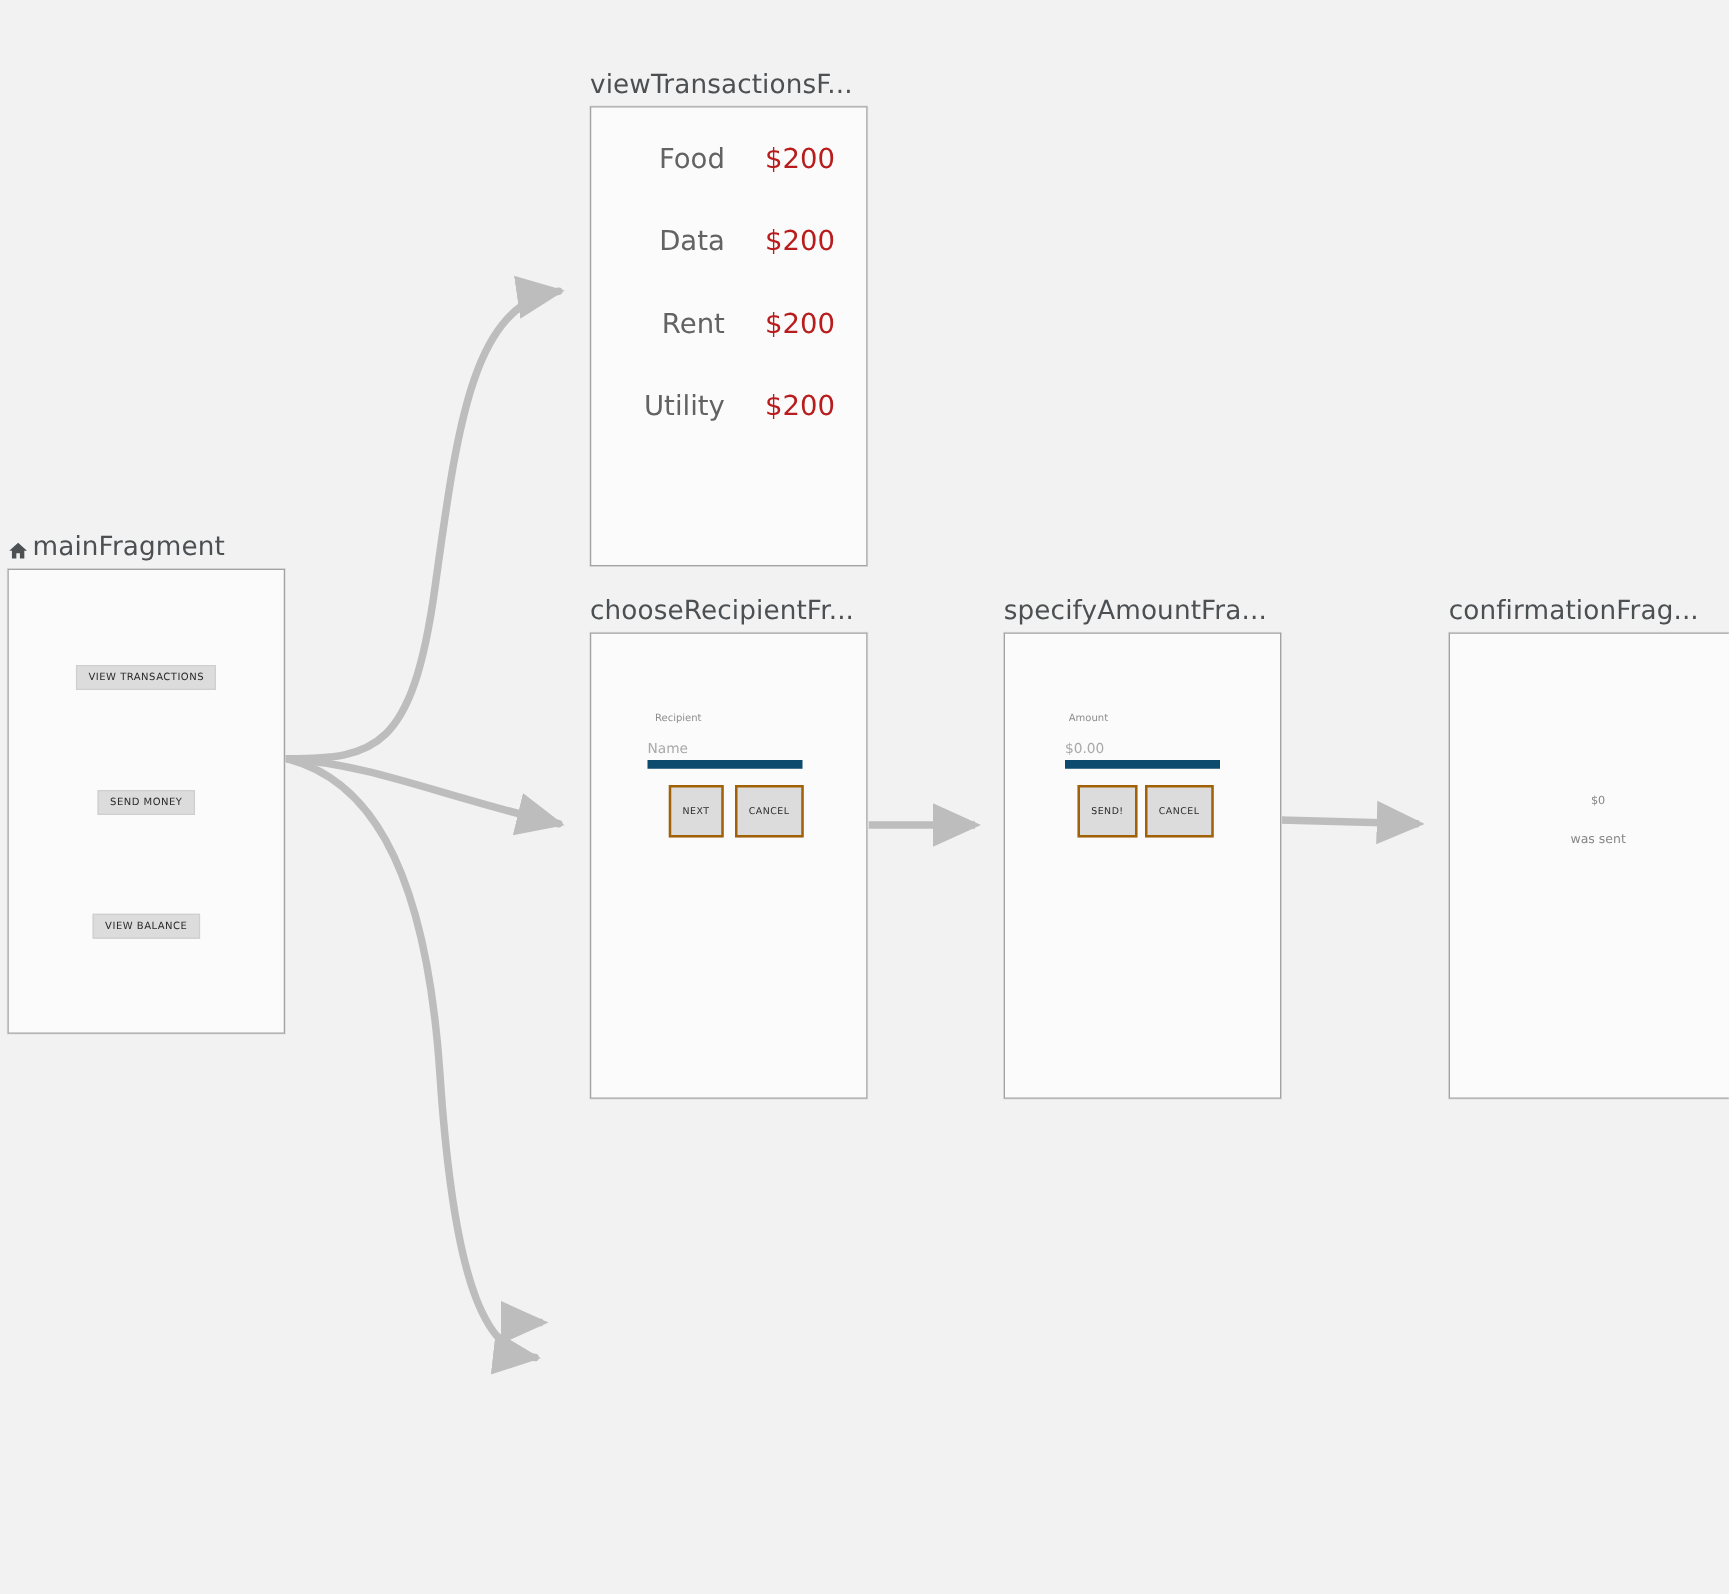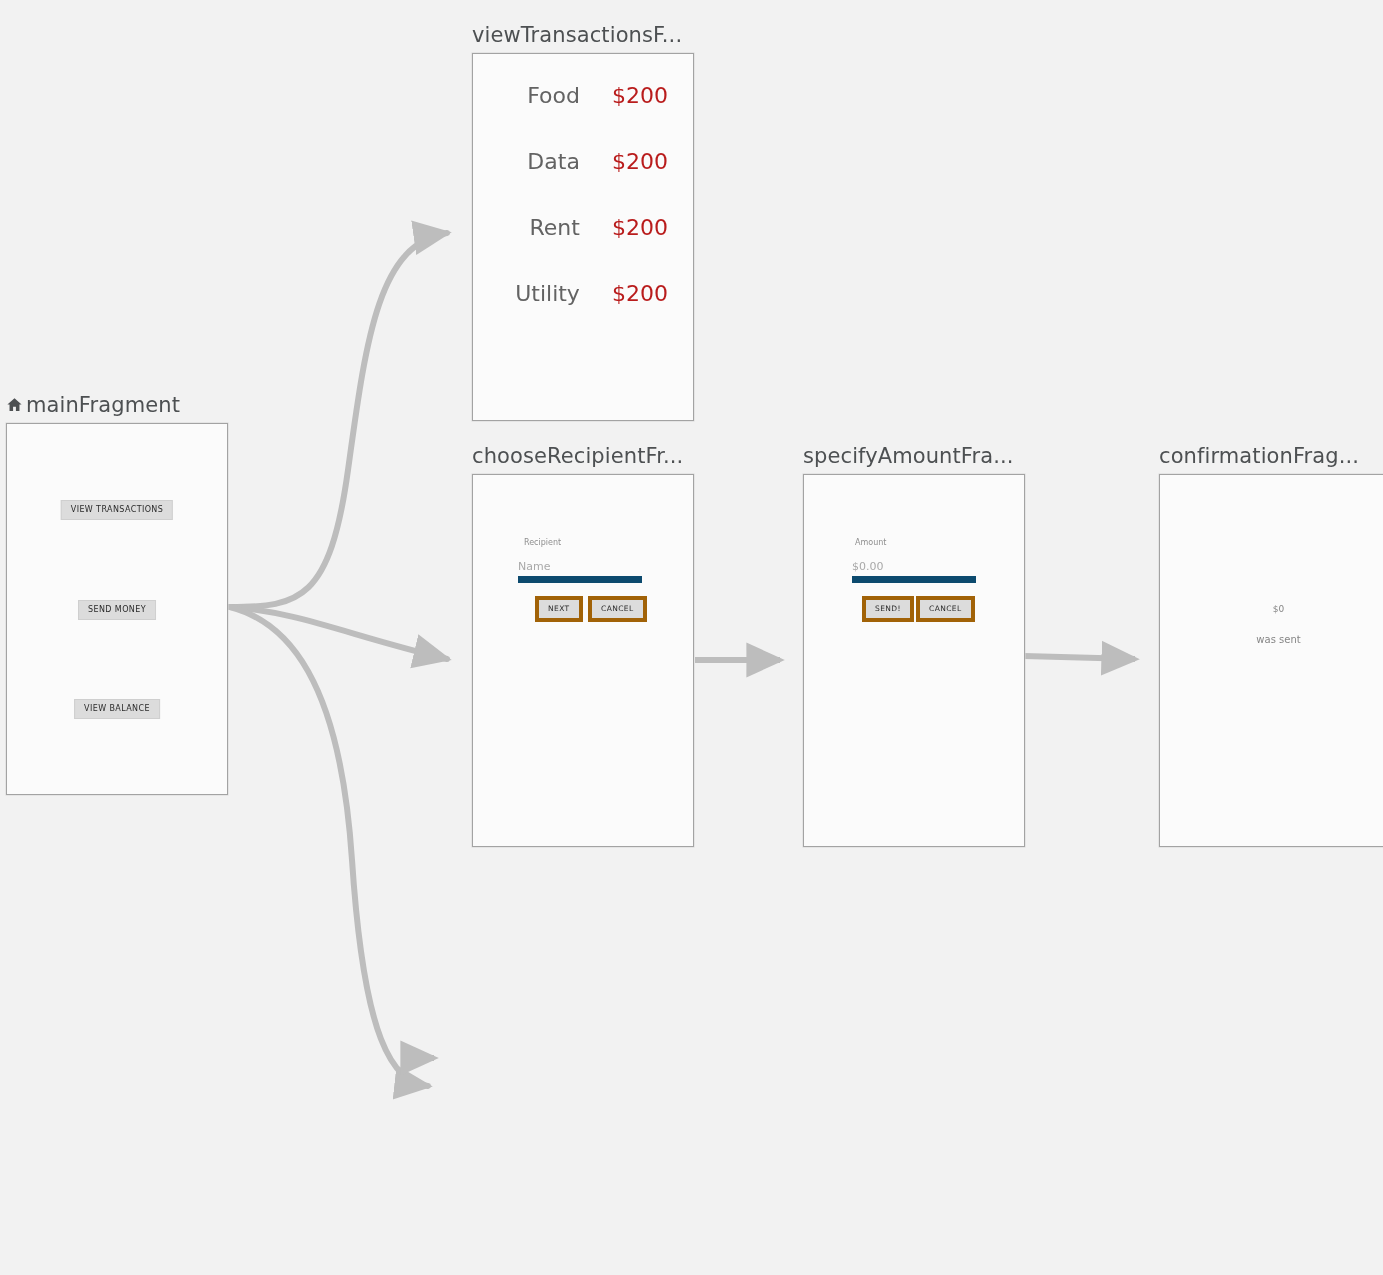--- a/index.html
+++ b/index.html
@@ -24,35 +24,36 @@
   .edges {
     position: absolute;
     left: 0;
     top: 0;
     width: 1383px;
     height: 1275px;
     pointer-events: none;
   }
   .node {
     position: absolute;
+    margin-top: 32px;
   }
   .node-label {
     position: absolute;
     left: 0;
     bottom: 100%;
     margin-bottom: 6px;
     white-space: nowrap;
     color: #4d5052;
     font-size: 21px;
     font-family: "DejaVu Sans", sans-serif;
     letter-spacing: 0.1px;
   }
   .node-label.with-icon {
     display: flex;
-    align-items: flex-start;
+    align-items: center;
     gap: 3px;
   }
   .home-icon {
     display: inline-block;
     width: 17px;
     height: 17px;
     position: relative;
     top: 1px;
   }
   .frame {
@@ -130,26 +131,26 @@
     border-bottom: 7px solid #0c4a6e;
     color: #a9a9a9;
     font-size: 11px;
     font-family: "DejaVu Sans", sans-serif;
     padding-bottom: 3px;
     white-space: nowrap;
   }
   .form-btn {
     position: absolute;
     background: #dcdcdc;
-    border: 4px solid #a16207;
+    border: 2px solid #a16207;
     color: #2b2b2b;
     font-size: 7.5px;
     font-family: "DejaVu Sans", sans-serif;
     letter-spacing: 0.4px;
-    padding: 5px 9px;
+    padding: 15px 9px;
     line-height: 1;
     white-space: nowrap;
   }
 
   
   .conf-amount {
     position: absolute;
     left: 0;
     right: 0;
     text-align: center;

